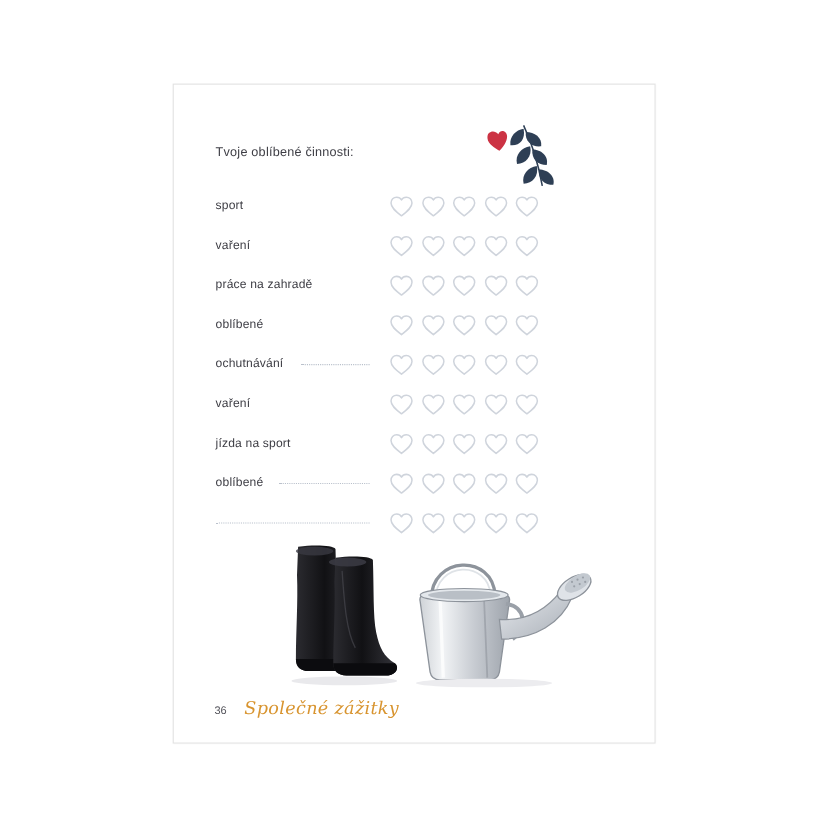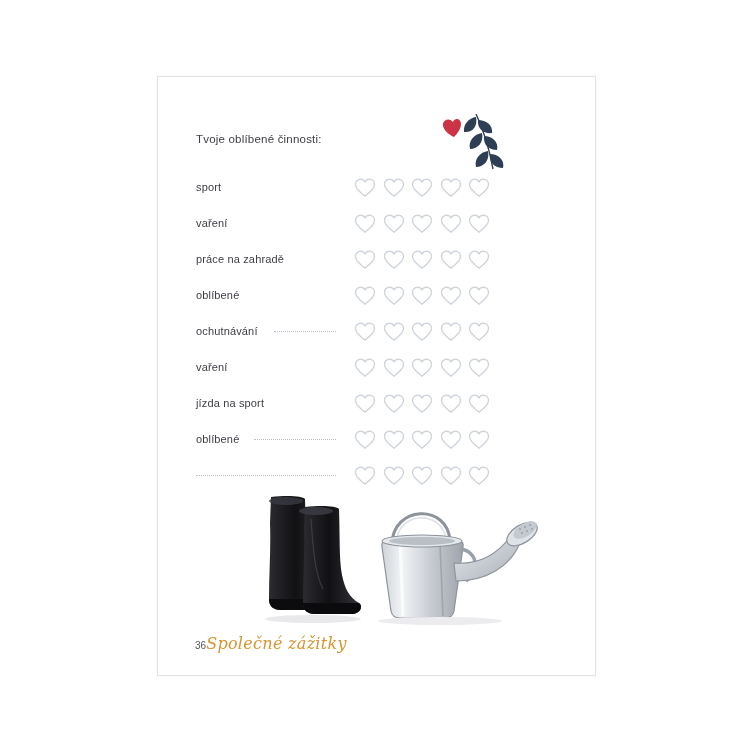--- a/index.html
+++ b/index.html
@@ -107,21 +107,21 @@
     height: 140px;
   }
 
   
   #footer {
     position: absolute;
     left: 37px;
     bottom: 22px;
     display: flex;
     align-items: baseline;
-    gap: 0;
+    gap: 16px;
   }
   #page-number {
     font-size: 10px;
     color: #55555c;
   }
   #footer-title {
     font-size: 16px;
     color: #d8942f;
     font-family: "DejaVu Serif", serif;
     font-style: italic;

